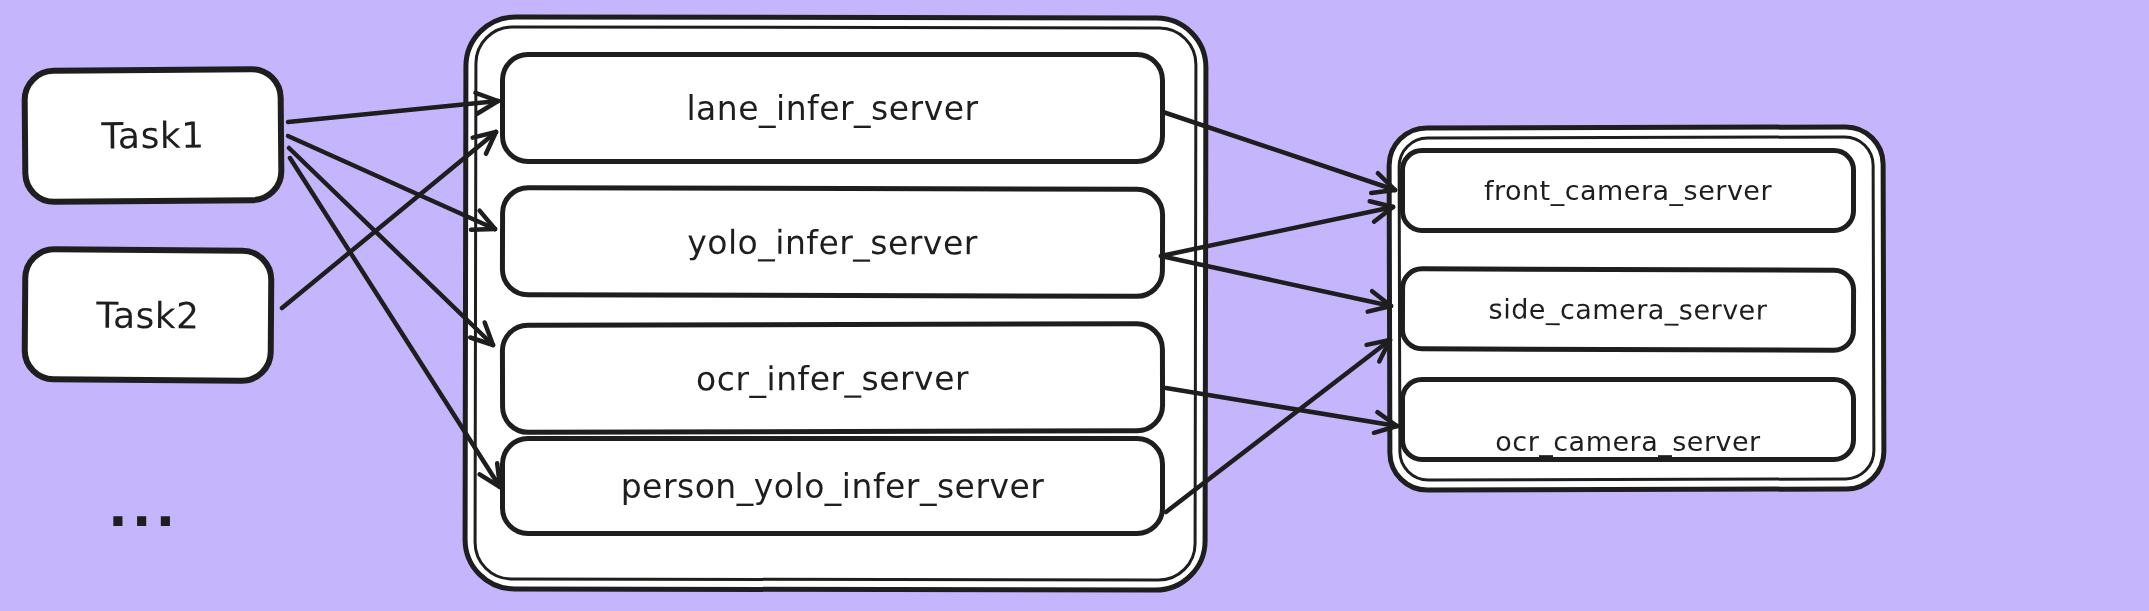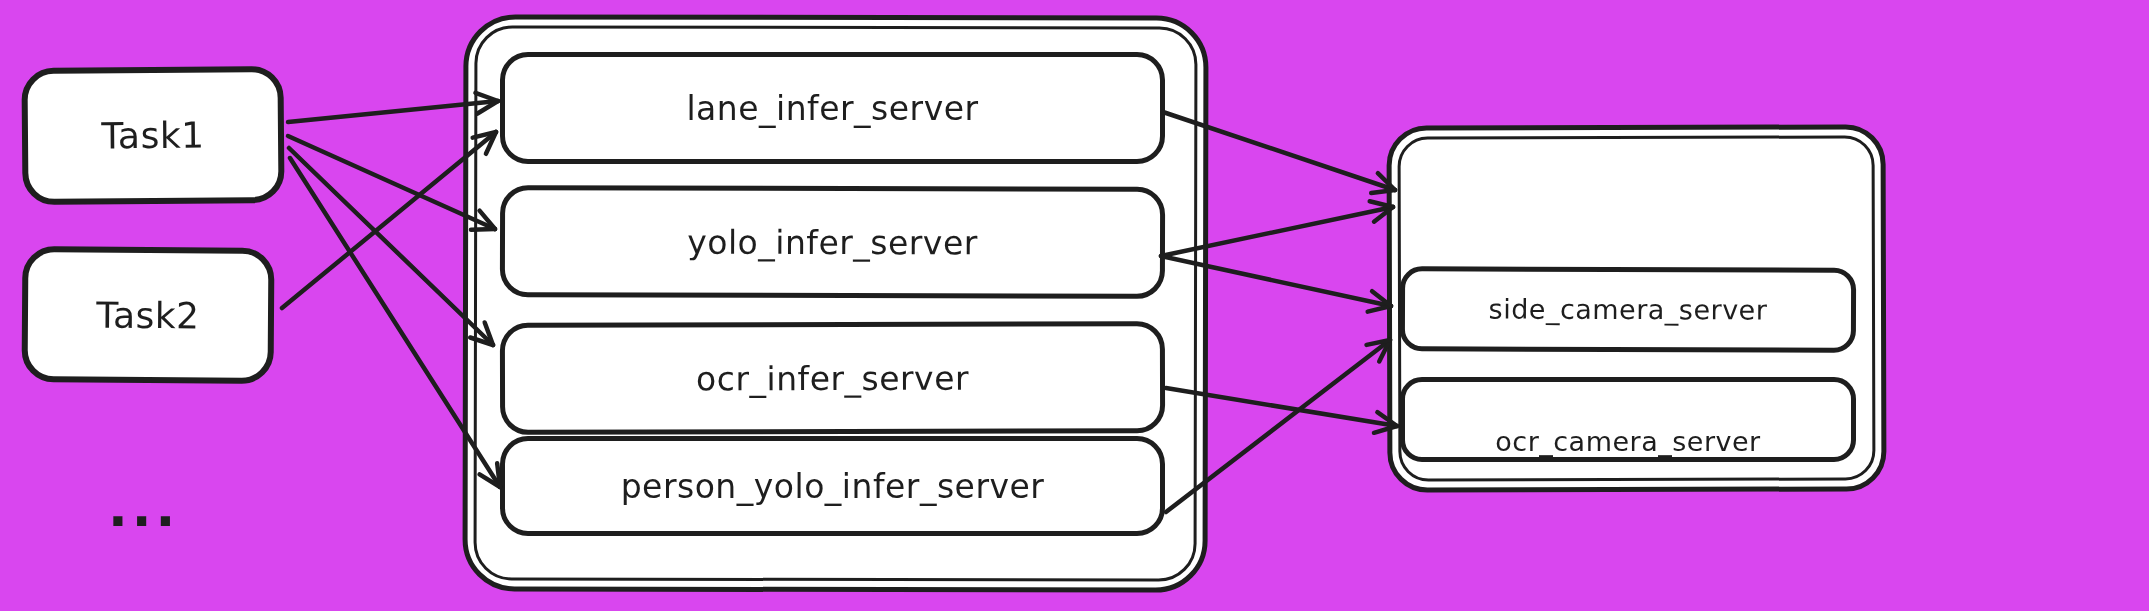--- a/index.html
+++ b/index.html
@@ -1,17 +1,17 @@
 <!DOCTYPE html>
 <html><head>
 <meta charset="utf-8">
 <style>
   html,body{margin:0;padding:0;background:#ffffff;}
   body{width:2149px;height:611px;font-family:"DejaVu Sans","Liberation Sans",sans-serif;color:#1e1e1e;}
-  .canvas{position:relative;width:2149px;height:611px;background:#d946ef;overflow:hidden;}
+  .canvas{position:relative;width:2149px;height:611px;background:#c4b5fd;overflow:hidden;}
 
   .node{position:absolute;display:flex;align-items:center;justify-content:center;
         background:#fff;border:5px solid #1e1e1e;box-sizing:border-box;z-index:2;}
   .node span{white-space:nowrap;letter-spacing:.5px;}
 
   .task{border-width:6px;border-radius:32px;font-size:36px;}
   #n-task1{left:22px;top:67px;width:262px;height:137px;transform:rotate(-.5deg);}
   #n-task2{left:22px;top:247px;width:252px;height:136px;transform:rotate(.4deg);}
 
   .group{position:absolute;background:#fff;border:5px solid #1e1e1e;box-sizing:border-box;z-index:1;}
@@ -58,20 +58,23 @@
     <span>yolo_infer_server</span>
   </div>
   <div class="node server" id="n-ocr">
     <span>ocr_infer_server</span>
   </div>
   <div class="node server" id="n-person">
     <span>person_yolo_infer_server</span>
   </div>
 
   <div class="group" id="g-cam"></div>
+  <div class="node cam" id="n-front">
+    <span>front_camera_server</span>
+  </div>
   <div class="node cam" id="n-side">
     <span>side_camera_server</span>
   </div>
   <div class="node cam" id="n-ocrcam">
     <span>ocr_camera_server</span>
   </div>
 
   <svg id="edges" viewBox="0 0 2149 611" xmlns="http://www.w3.org/2000/svg">
       <g>
         <line x1="288" y1="122" x2="498" y2="101" stroke="#1e1e1e" stroke-width="4.5" stroke-linecap="round"></line>

